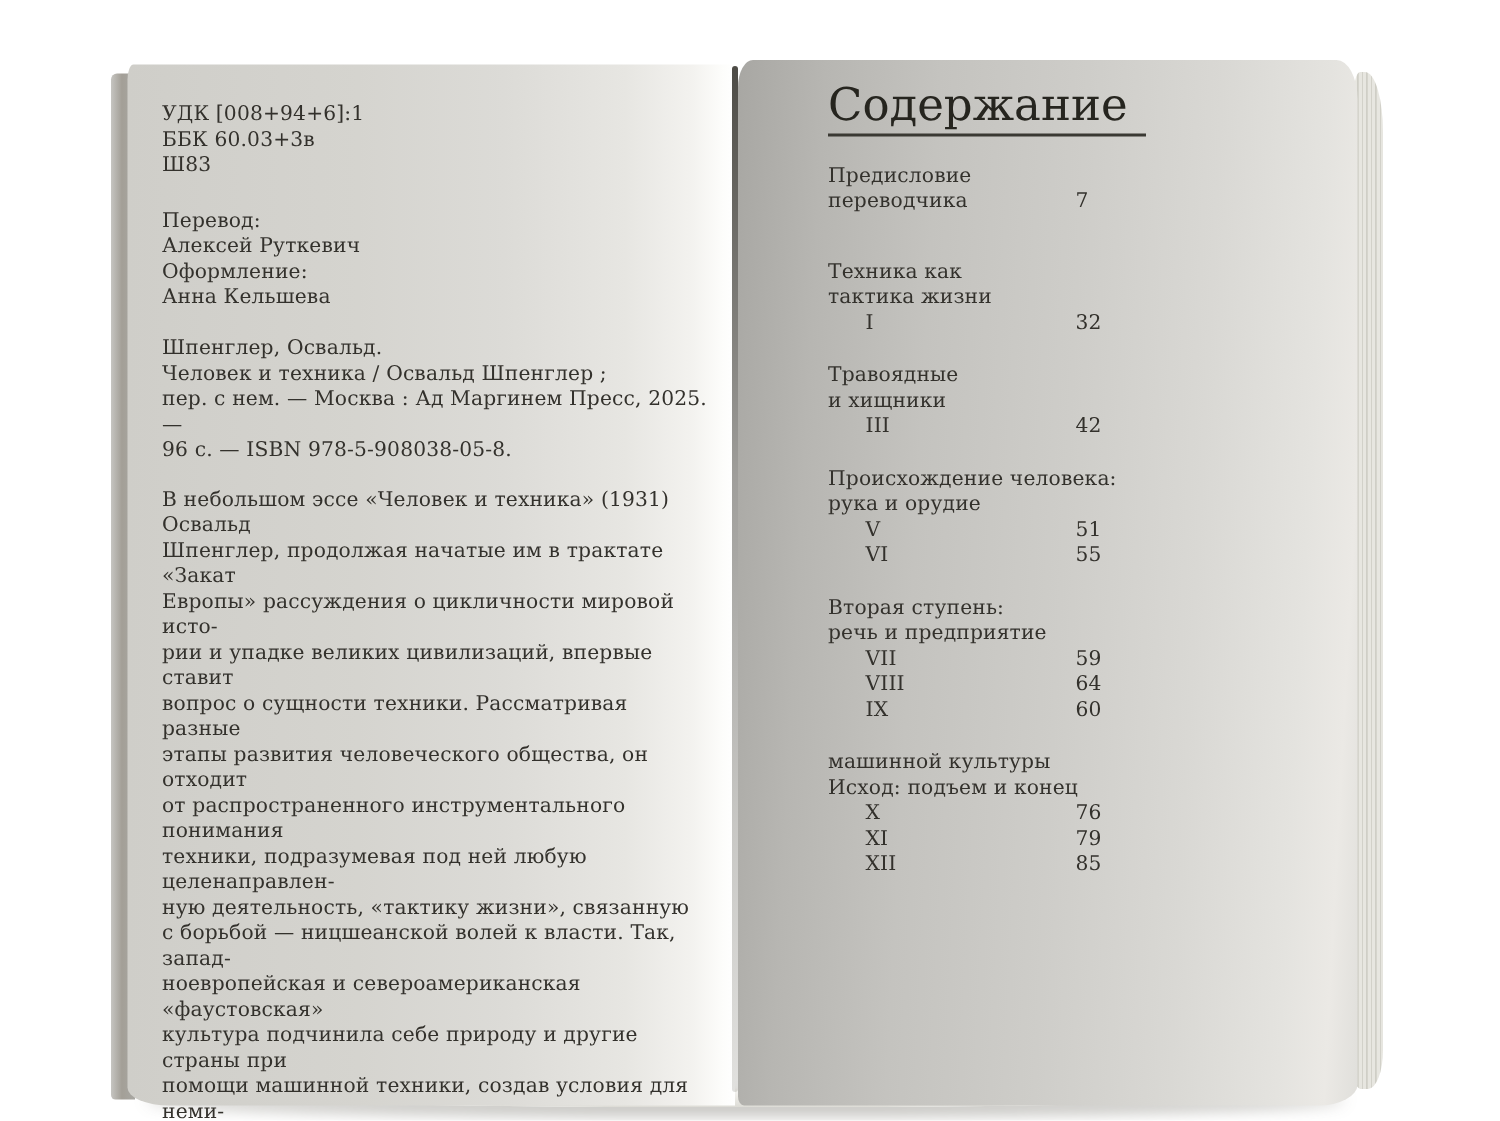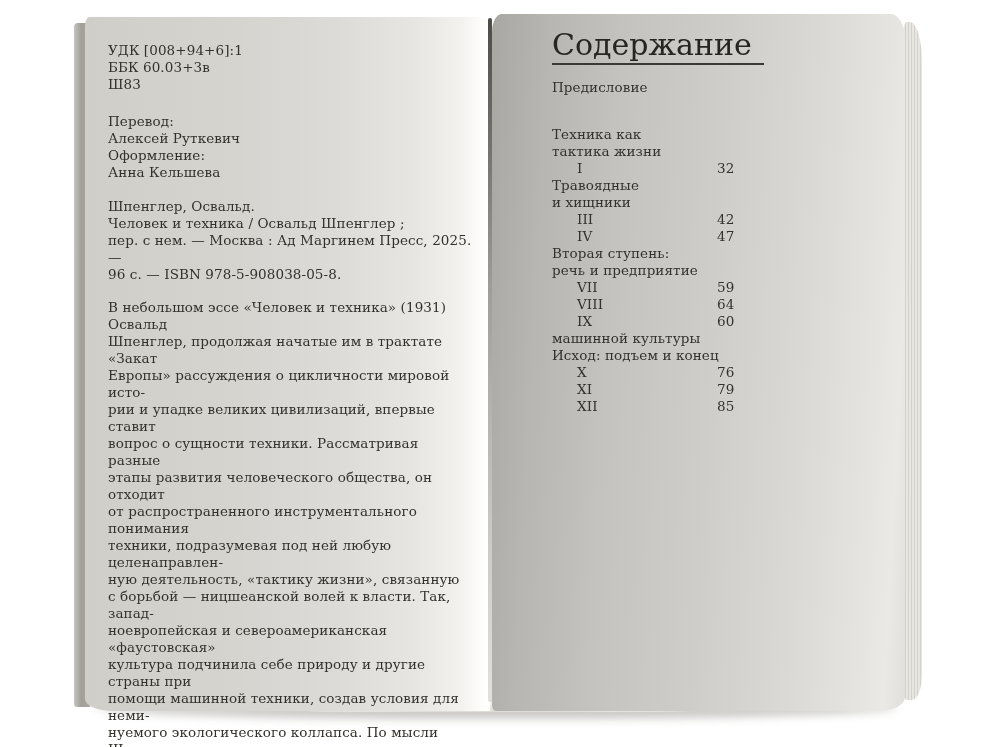--- a/index.html
+++ b/index.html
@@ -4,21 +4,21 @@
 <style>
   html, body {
     margin: 0; padding: 0;
     width: 1000px; height: 747px;
     background: #ffffff;
     overflow: hidden;
     font-family: "DejaVu Serif", "Liberation Serif", serif;
   }
   .scene { position: relative; width: 1000px; height: 747px; background: #ffffff; }
 
-  .book { position: absolute; left: 72px; top: 12px; width: 852px; height: 702px; }
+  .book { position: absolute; left: 72px; top: 38px; width: 852px; height: 702px; }
 
   
   .cover-edge {
     position: absolute; left: 2px; top: 11px; bottom: 7px; width: 16px;
     background: linear-gradient(90deg, #c6c5c1 0%, #a39f97 45%, #a8a7a2 100%);
     border-radius: 4px 0 0 3px;
     z-index: 0;
   }
 
   
@@ -82,22 +82,22 @@
 
   
   .toc-heading {
     display: inline-block;
     font-size: 30px; line-height: 30px;
     color: #26251f;
     border-bottom: 2px solid #3a3933;
     padding: 0 12px 3px 0;
   }
   .toc { margin-top: 0px; width: 290px; }
-  .toc-section { }
-  .toc-section.gap-sm { margin-top: 14px; }
+  .toc-section { margin-top: 18px; }
+  .toc-section.gap-sm { }
   .toc-section.gap-lg { margin-top: 30px; }
   .toc-row {
     position: relative;
     font-size: 13.5px; line-height: 17px;
     color: #33312c;
     letter-spacing: 0.1px;
   }
   .toc-label.ind { margin-left: 25px; display: inline-block; }
   .toc-page { position: absolute; left: 165px; top: 0; }
 </style>
@@ -146,20 +146,24 @@
 
     <div class="page page-right">
       <div class="toc-heading">Содержание</div>
 
       <div class="toc">
 
         <div class="toc-section gap-sm">
           <div class="toc-row">
             <span class="toc-label">Предисловие</span>
           </div>
+          <div class="toc-row">
+            <span class="toc-label">переводчика</span>
+            <span class="toc-page">7</span>
+          </div>
         </div>
 
         <div class="toc-section gap-lg">
           <div class="toc-row">
             <span class="toc-label">Техника как</span>
           </div>
           <div class="toc-row">
             <span class="toc-label">тактика жизни</span>
           </div>
           <div class="toc-row">
@@ -172,26 +176,38 @@
           <div class="toc-row">
             <span class="toc-label">Травоядные</span>
           </div>
           <div class="toc-row">
             <span class="toc-label">и хищники</span>
           </div>
           <div class="toc-row">
             <span class="toc-label ind">III</span>
             <span class="toc-page">42</span>
           </div>
-          <div class="toc-row">
-            <span class="toc-label ind">IV</span>
-            <span class="toc-page">47</span>
-          </div>
-        </div>
-
+        </div>
+
+        <div class="toc-section">
+          <div class="toc-row">
+            <span class="toc-label">Происхождение человека:</span>
+          </div>
+          <div class="toc-row">
+            <span class="toc-label">рука и орудие</span>
+          </div>
+          <div class="toc-row">
+            <span class="toc-label ind">V</span>
+            <span class="toc-page">51</span>
+          </div>
+          <div class="toc-row">
+            <span class="toc-label ind">VI</span>
+            <span class="toc-page">55</span>
+          </div>
+        </div>
 
         <div class="toc-section">
           <div class="toc-row">
             <span class="toc-label">Вторая ступень:</span>
           </div>
           <div class="toc-row">
             <span class="toc-label">речь и предприятие</span>
           </div>
           <div class="toc-row">
             <span class="toc-label ind">VII</span>

